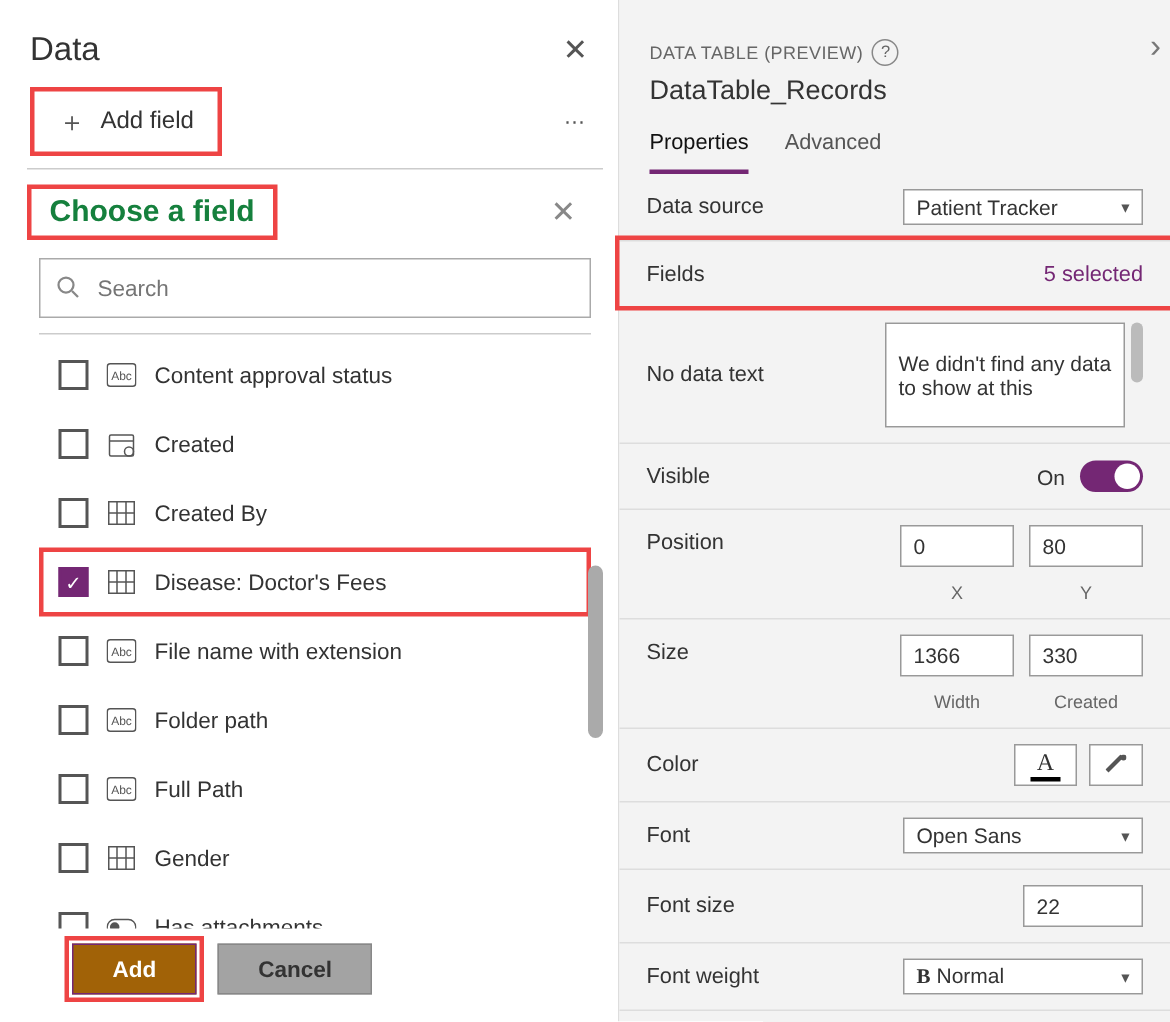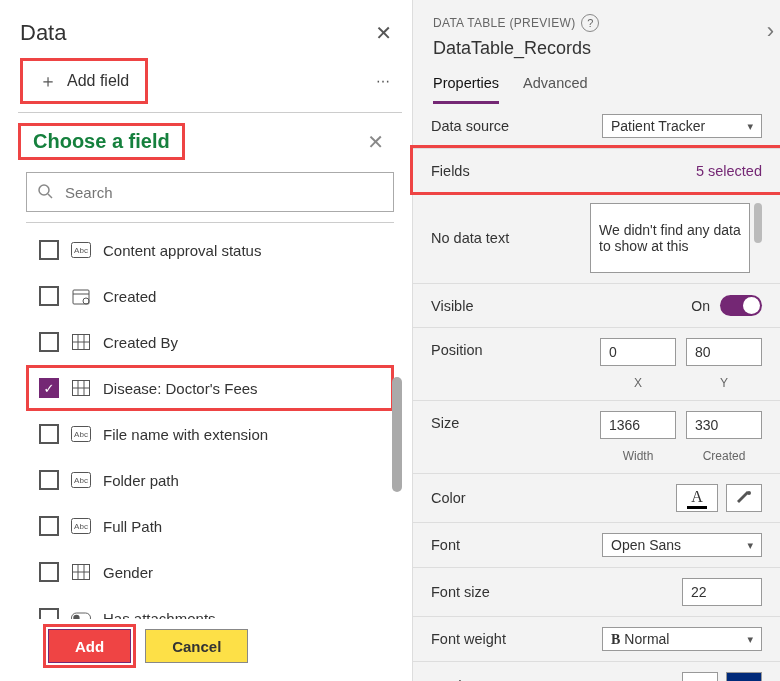--- a/index.html
+++ b/index.html
@@ -116,31 +116,31 @@
     display: flex; gap: 14px;
     padding: 10px 8px 18px 30px;
   }
   .btn {
     height: 34px;
     padding: 0 26px;
     font-size: 15px; font-weight: 600;
     display: flex; align-items: center;
     cursor: pointer;
     border: 1px solid #888;
-    background: #fde047;
+    background: #a3a3a3;
   }
   .btn.primary {
-    background: #ef4444; color: #fff; border-color: #742774;
+    background: #a16207; color: #fff; border-color: #742774;
     outline: 3px solid #e44; outline-offset: 2px;
   }
 
   
   .r-header {
     display: flex; align-items: center;
-    padding: 14px 20px 6px 20px;
+    padding: 26px 20px 6px 20px;
     color: #666; font-size: 12px; letter-spacing: 0.3px;
   }
   .r-caret { position: absolute; right: 6px; top: 18px; color:#777; font-size: 22px;}
   .r-title { padding: 0 20px 8px 20px; font-size: 18px; color: #333; }
   .r-tabs { display: flex; gap: 24px; padding: 0 20px; }
   .tab {
     padding: 8px 0 10px 0;
     border-bottom: 3px solid transparent;
     cursor: pointer; font-size: 14.5px; color:#555;
   }

